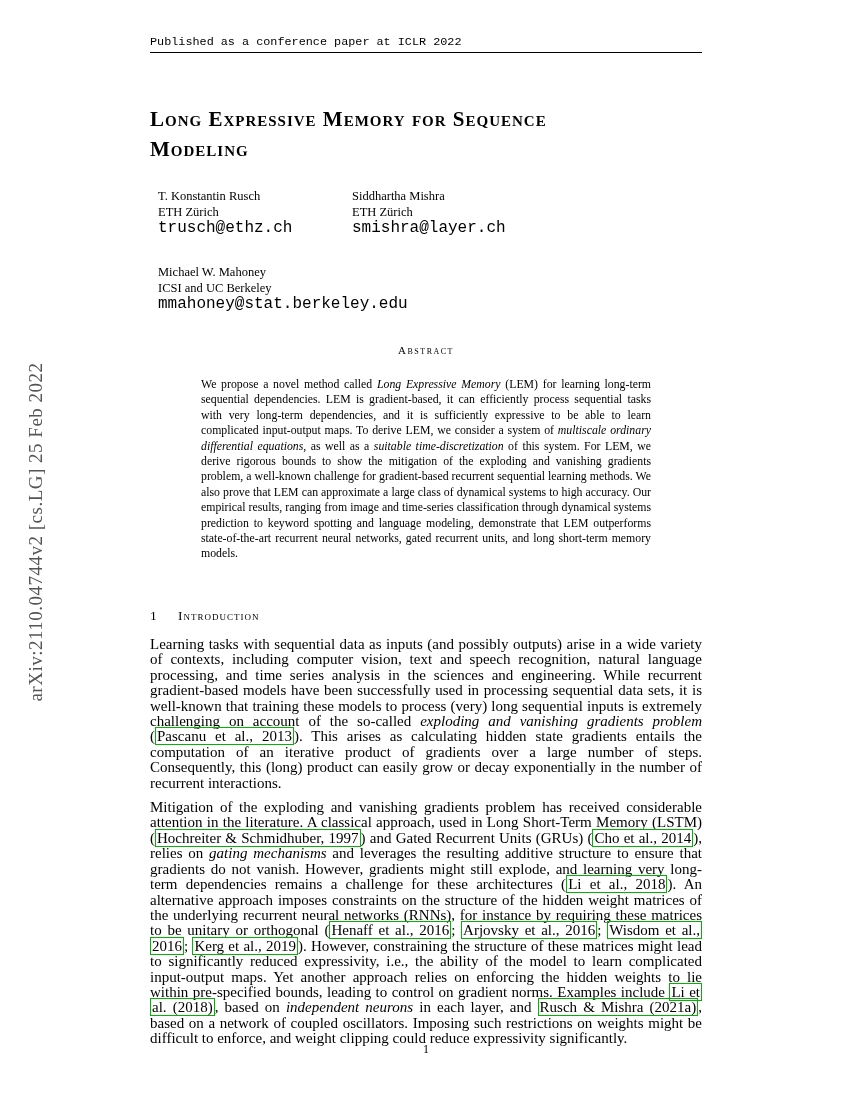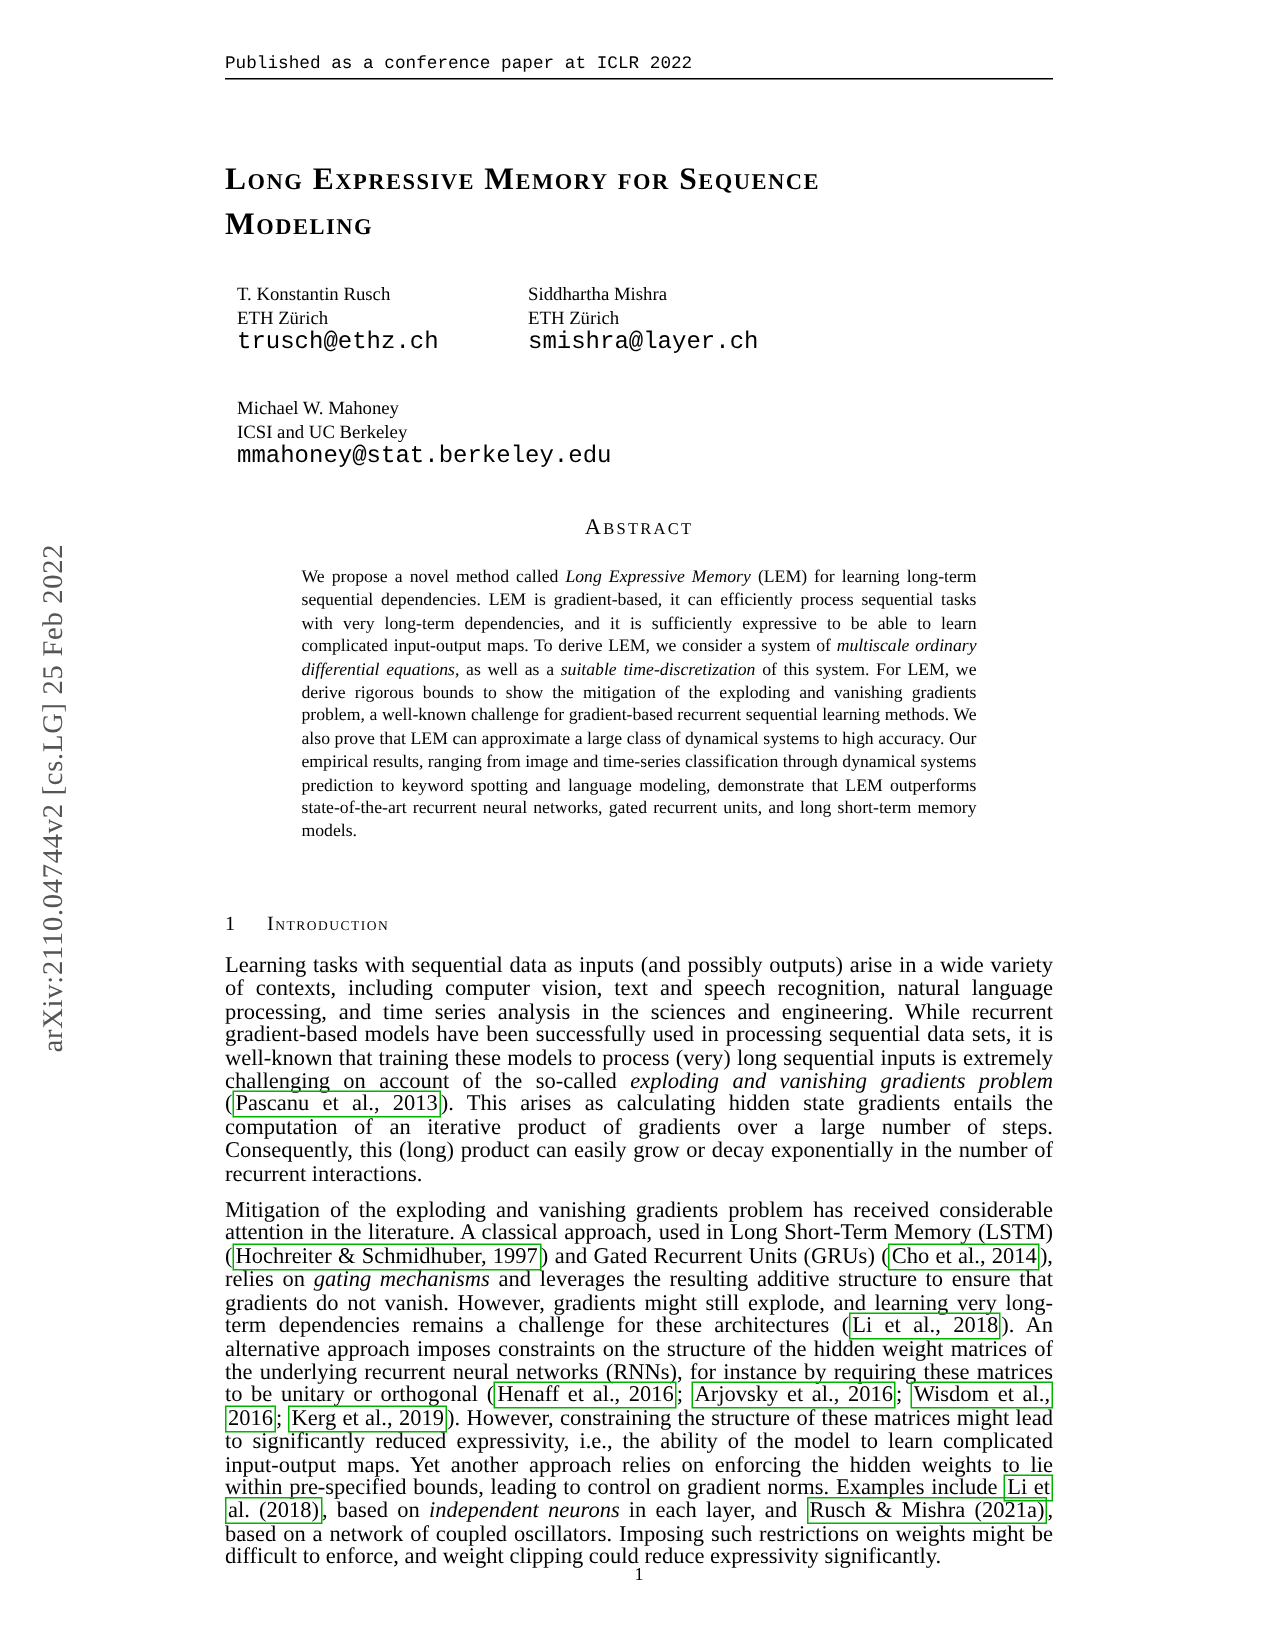--- a/index.html
+++ b/index.html
@@ -26,21 +26,21 @@
   .author { position:absolute; width:195px; font-size:12.5px; line-height:16px; }
   .author .name { font-weight:normal; }
   .author .email { font-family:"Liberation Mono", monospace; font-size:16px; }
   .author-1 { left:158px; top:188px; }
   .author-2 { left:352px; top:188px; }
   .author-3 { left:550px; top:188px; width:160px; }
   .author-4 { left:158px; top:240px;margin-top:24px; }
 
   .abstract-heading {
     position:absolute; left:150px; top:344px; width:552px; text-align:center;
-    font-variant:small-caps; font-size:15px; letter-spacing:1.5px;
+    font-variant:small-caps; font-size:11px; letter-spacing:1.5px;
   }
   .abstract-body {
     position:absolute; left:201px; top:377px; width:450px;
     font-size:11.8px; line-height:15.4px; text-align:justify;
   }
 
   .section-heading { position:absolute; left:150px; top:608px; font-size:13.5px; }
   .sec-num { display:inline-block; width:28px; }
   .sec-title { font-variant:small-caps; letter-spacing:1px; }
 

